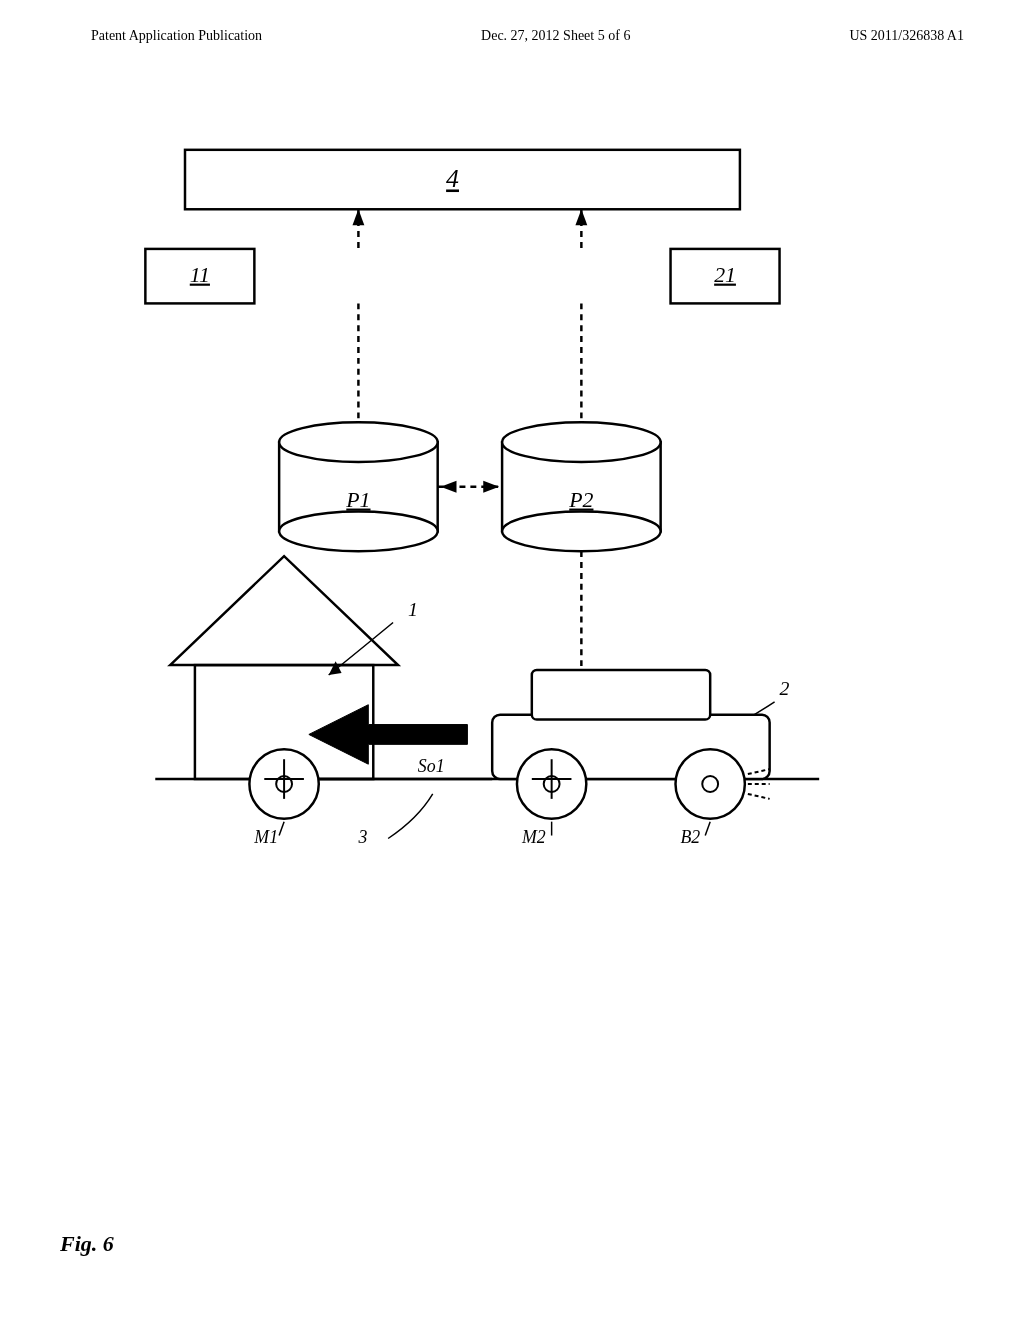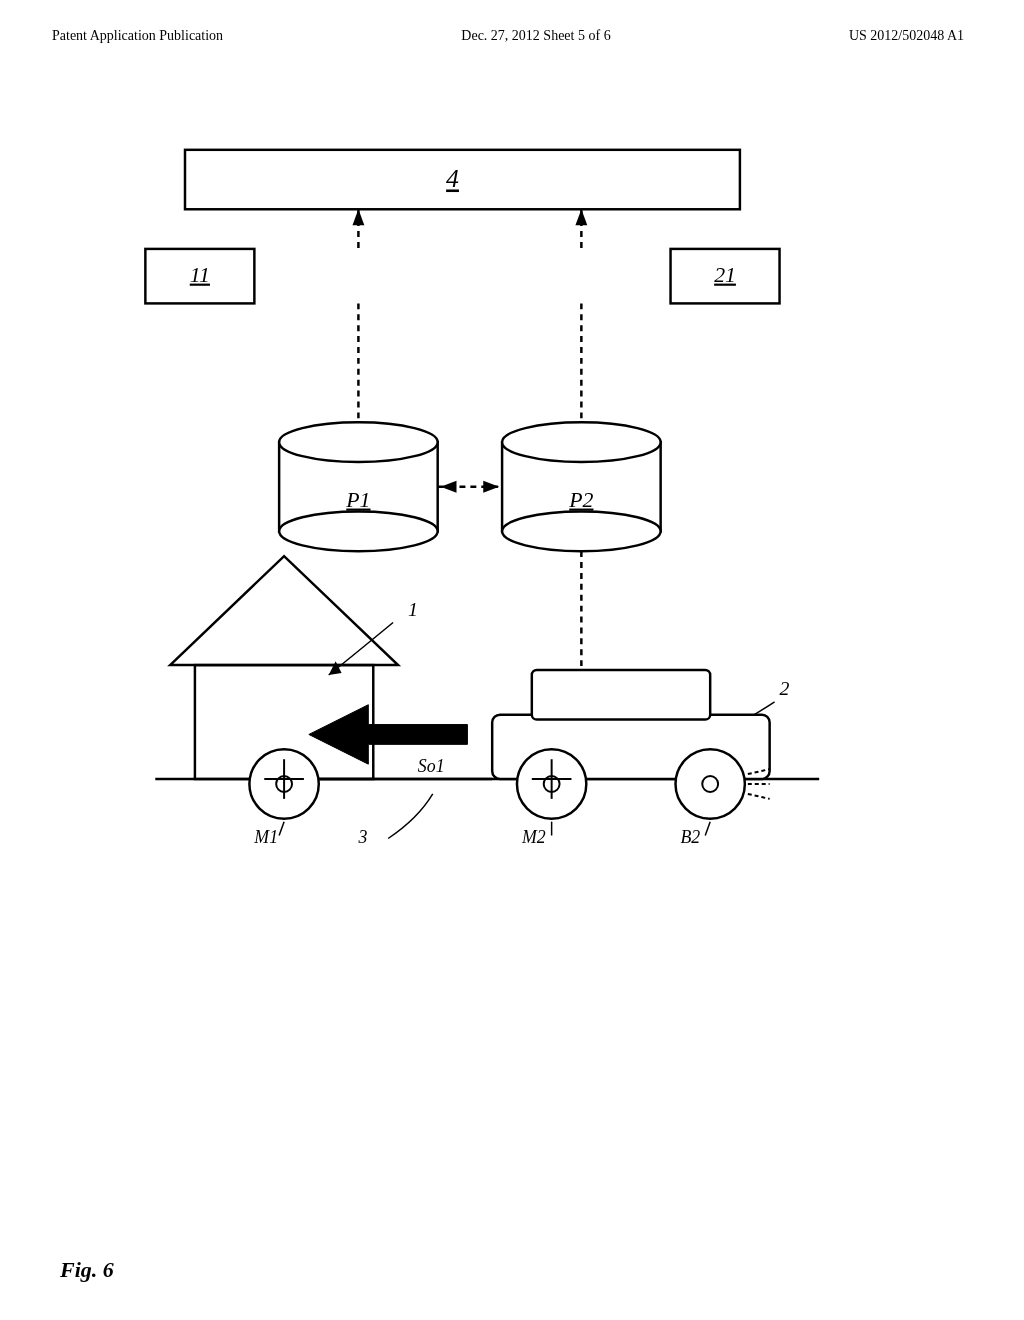--- a/index.html
+++ b/index.html
@@ -10,21 +10,21 @@
       font-family: 'Times New Roman', Times, serif;
       position: relative;
       overflow: hidden;
     }
 
     
     .header {
       display: flex;
       justify-content: space-between;
       align-items: flex-start;
-      padding: 28px 60px 0 52px;
+      padding: 28px 60px 0 91px;
       font-size: 14px;
     }
     .header-left { font-weight: normal; }
     .header-center { font-weight: normal; }
     .header-right { font-weight: normal; text-align: right; }
 
     
     .diagram-area {
       position: absolute;
       top: 130px;
@@ -35,35 +35,35 @@
 
     
     .diagram-svg {
       width: 100%;
       height: 100%;
     }
 
     
     .fig-label {
       position: absolute;
-      bottom: 37px;
+      bottom: 63px;
       left: 60px;
       font-size: 22px;
       font-style: italic;
       font-weight: bold;
       text-align: center;
     }
   </style>
 </head>
 <body>
 
 <div class="header">
   <div class="header-left">Patent Application Publication</div>
   <div class="header-center">Dec. 27, 2012    Sheet 5 of 6</div>
-  <div class="header-right">US 2012/502048 A1</div>
+  <div class="header-right">US 2011/326838 A1</div>
 </div>
 
 <div class="diagram-area">
 <svg viewBox="0 0 900 1100" class="diagram-svg" xmlns="http://www.w3.org/2000/svg">
 
   <rect x="120" y="20" width="560" height="60" fill="none" stroke="#000" stroke-width="2.5"></rect>
   <text x="390" y="58" text-anchor="middle" font-size="26" font-family="Times New Roman" font-style="italic" text-decoration="underline">4</text>
 
   <rect x="80" y="120" width="110" height="55" fill="none" stroke="#000" stroke-width="2.5"></rect>
   <text x="135" y="153" text-anchor="middle" font-size="22" font-family="Times New Roman" font-style="italic" text-decoration="underline">11</text>

